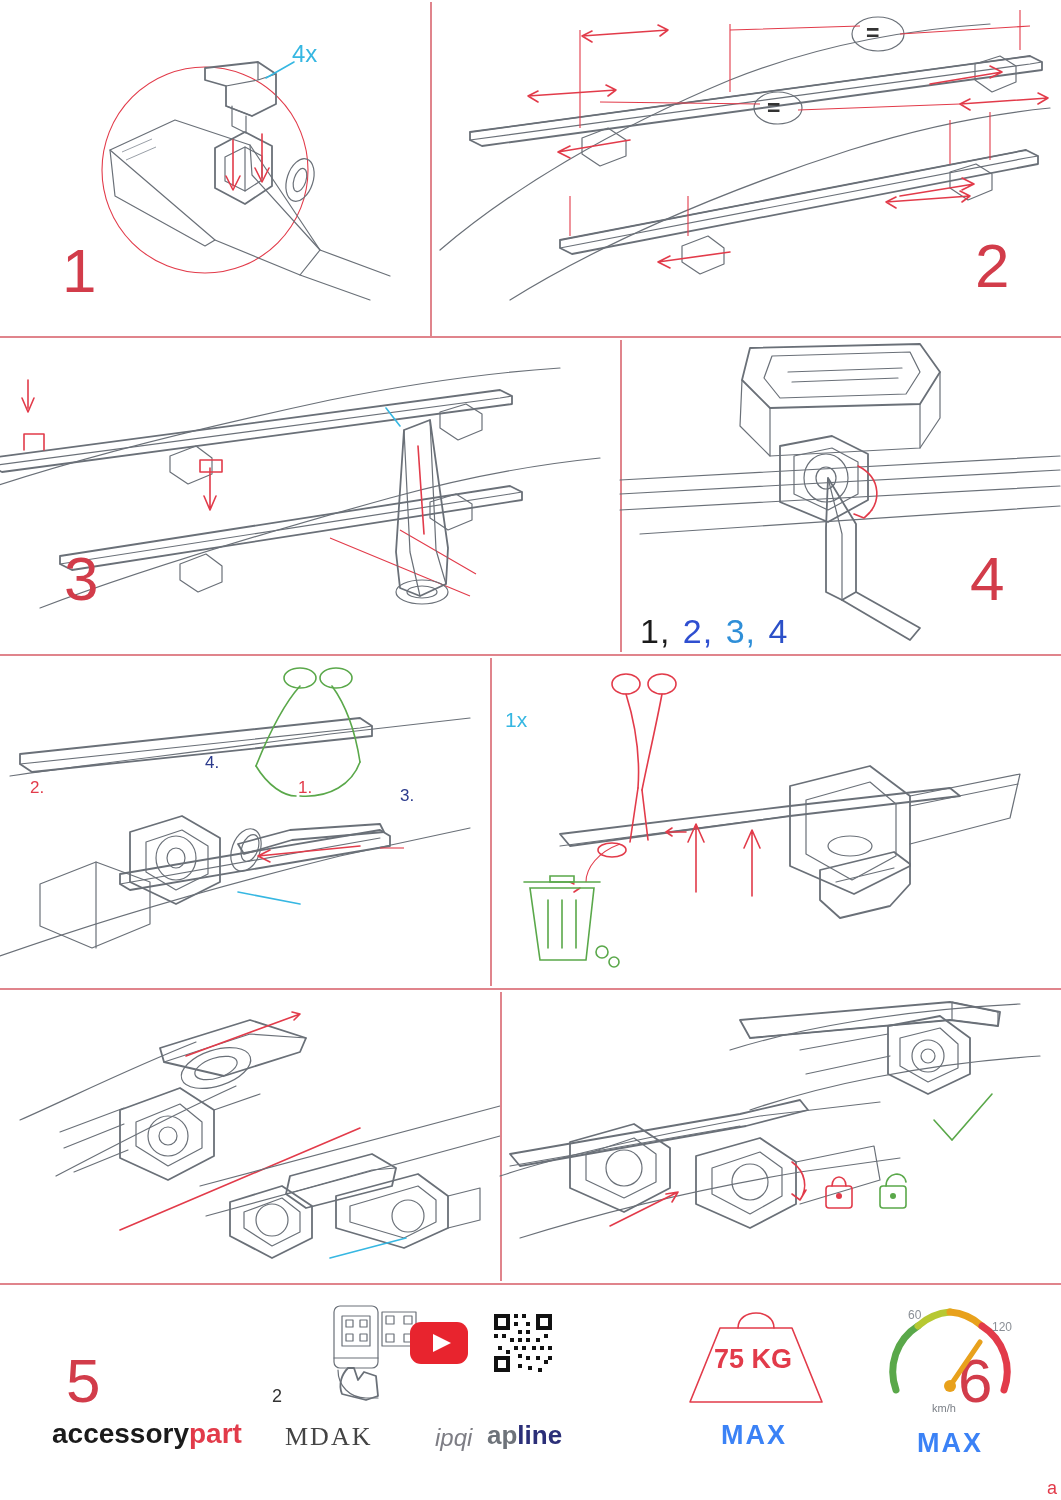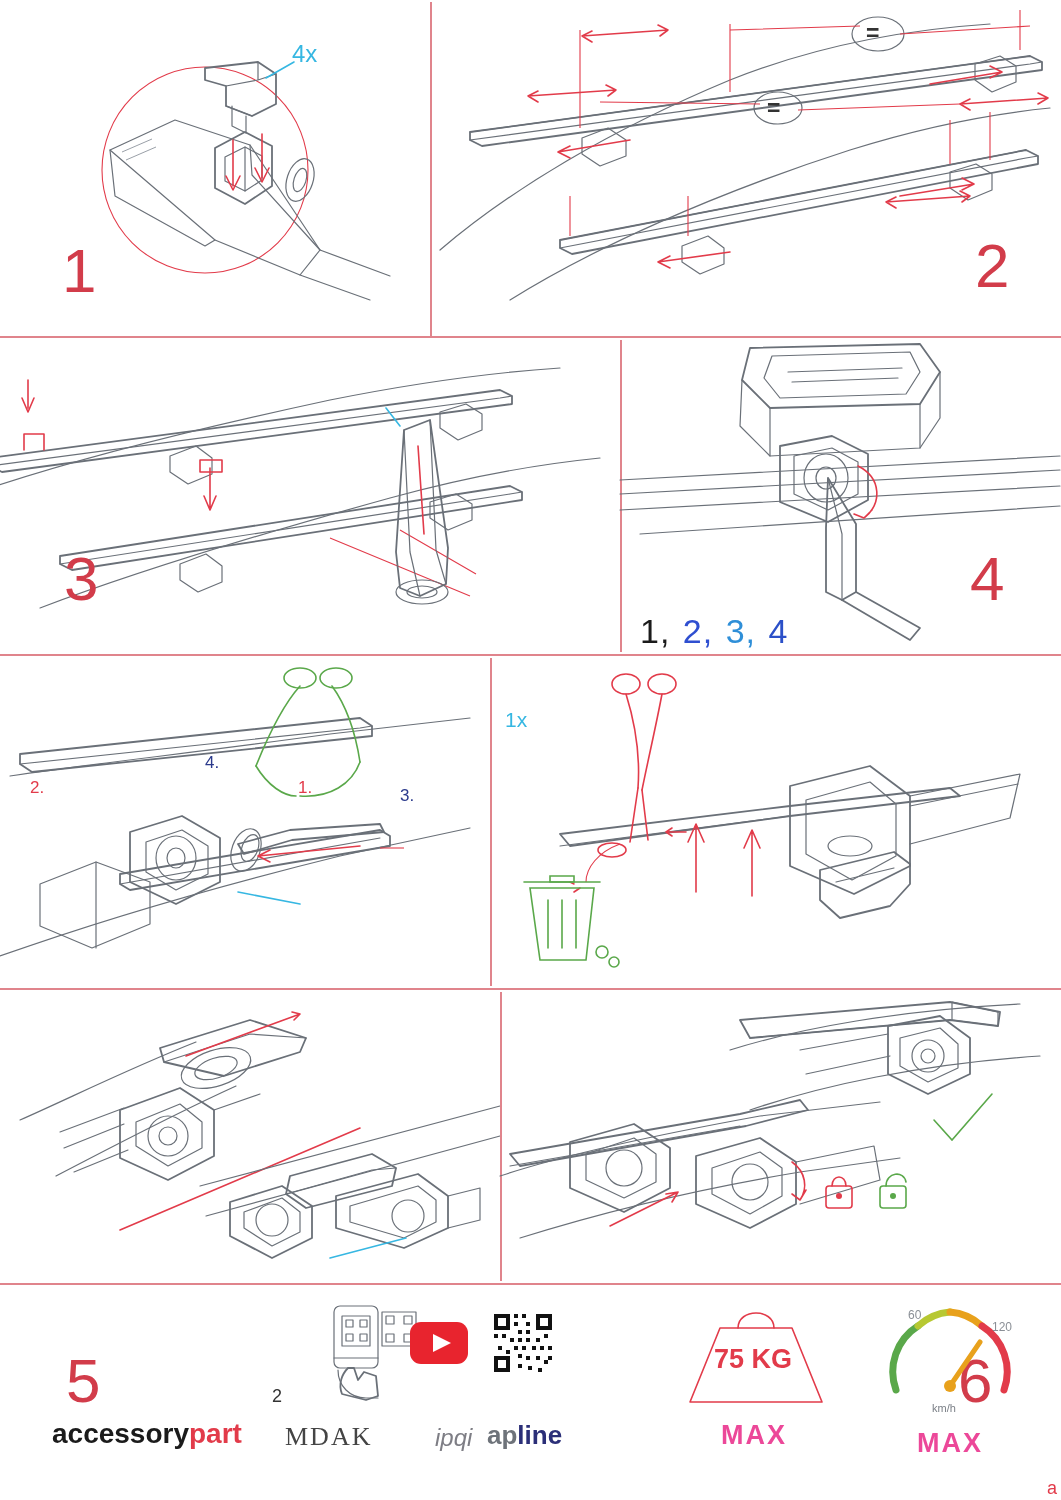--- a/index.html
+++ b/index.html
@@ -39,21 +39,21 @@
   
   .footer{position:absolute;left:0;top:1290px;width:1061px;height:210px;}
   .brand{position:absolute;left:52px;top:55px;font-size:54px;letter-spacing:1px;
          color:#2b2f78;font-weight:700;}
   .accessory{position:absolute;left:52px;top:128px;font-size:28px;font-weight:700;color:#1b1b1b;}
   .accessory .red{color:#e23b4a;}
   .mdak{position:absolute;left:285px;top:132px;font-size:26px;letter-spacing:2px;color:#444;font-family:Liberation Serif, serif;}
   .ipqi{position:absolute;left:405px;top:134px;font-size:24px;color:#7e7e85;font-style:italic;margin-left:30px;}
   .apline{position:absolute;left:487px;top:130px;font-size:26px;color:#2b2f78;font-weight:600;}
   .apline .grey{color:#6e737a;}
-  .maxlbl{position:absolute;font-size:27px;letter-spacing:2px;color:#ec4899;font-weight:700;}
+  .maxlbl{position:absolute;font-size:27px;letter-spacing:2px;color:#3b82f6;font-weight:700;}
   .kgtxt{position:absolute;color:#e23b4a;font-size:27px;font-weight:700;}
   .speed-txt{position:absolute;font-size:11px;color:#7a7f86;}
   .speed-num{position:absolute;font-size:12px;color:#8a8f96;}
 </style>
 </head>
 <body>
 
 <div class="sheet">
 
   <div class="divider" style="top:336px;"></div>

